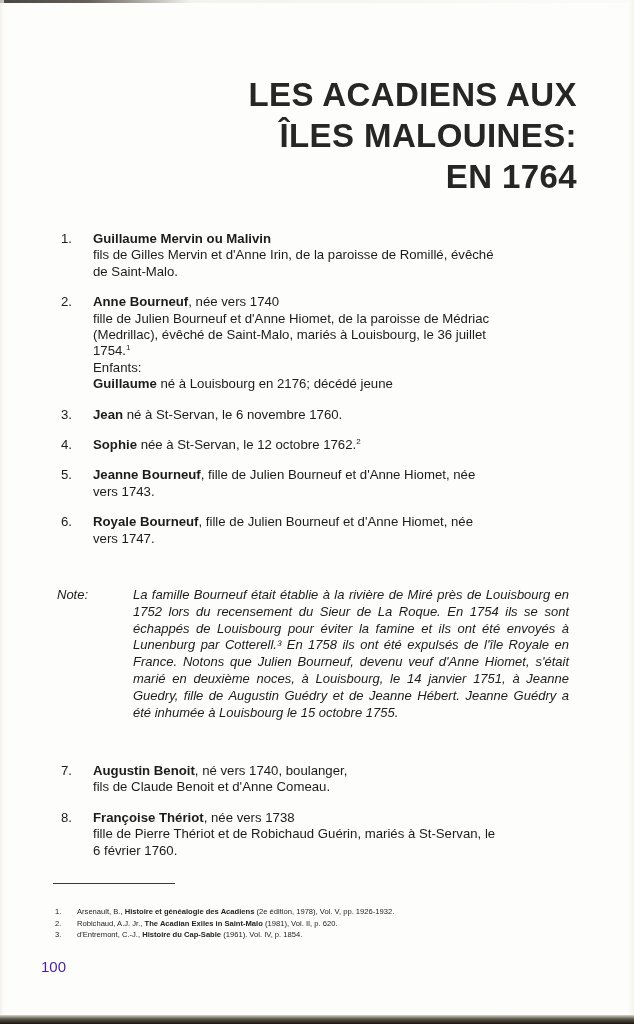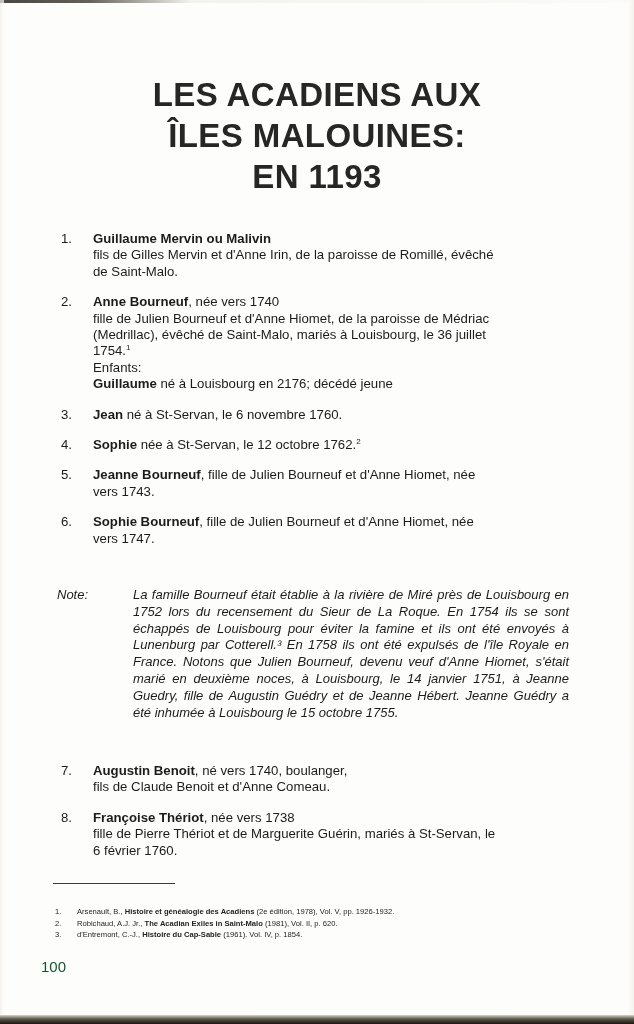--- a/index.html
+++ b/index.html
@@ -56,21 +56,21 @@
   }
 
   
   .title {
     margin: 0;
     padding: 0;
     position: absolute;
     left: 57px;
     top: 74px;
     width: 520px;
-    text-align: center;
+    text-align: right;
     font-weight: bold;
     font-size: 33px;
     line-height: 41px;
     letter-spacing: 0.4px;
     color: #ララ;
     color: #262626;
   }
   .title-line {
     display: block;
     white-space: nowrap;
@@ -166,38 +166,38 @@
     top: 0;
   }
   .fn b { font-weight: bold; }
 
   
   .page-number {
     position: absolute;
     left: 41px;
     top: 958px;
     font-size: 15px;
-    color: #14532d;
+    color: #4c1d95;
   }
 </style>
 </head>
 <body>
 
 <div class="page">
   <div class="scan-edge-top"></div>
   <div class="scan-edge-left"></div>
   <div class="scan-edge-right"></div>
   <div class="scan-edge-bottom"></div>
 
   <div class="content">
 
     <h1 class="title" id="title-host">
         <span class="title-line">LES ACADIENS AUX</span>
         <span class="title-line">ÎLES MALOUINES:</span>
-        <span class="title-line">EN 1193</span>
+        <span class="title-line">EN 1764</span>
       </h1>
 
     <div class="entries" id="entries-host">
         <div class="entry">
           <span class="entry-num">1.</span>
           <span class="entry-body">
             <span class="ln"><b>Guillaume Mervin ou Malivin</b></span>
             <span class="ln"><span>fils de Gilles Mervin et d'Anne Irin, de la paroisse de Romillé, évêché</span></span>
             <span class="ln"><span>de Saint-Malo.</span></span>
           </span>
@@ -228,21 +228,21 @@
         <div class="entry">
           <span class="entry-num">5.</span>
           <span class="entry-body">
             <span class="ln"><b>Jeanne Bourneuf</b><span>, fille de Julien Bourneuf et d'Anne Hiomet, née</span></span>
             <span class="ln"><span>vers 1743.</span></span>
           </span>
         </div>
         <div class="entry">
           <span class="entry-num">6.</span>
           <span class="entry-body">
-            <span class="ln"><b>Sophie Bourneuf</b><span>, fille de Julien Bourneuf et d'Anne Hiomet, née</span></span>
+            <span class="ln"><b>Royale Bourneuf</b><span>, fille de Julien Bourneuf et d'Anne Hiomet, née</span></span>
             <span class="ln"><span>vers 1747.</span></span>
           </span>
         </div>
       </div>
 
     <div class="note">
       <span class="note-label">Note:</span>
       <span class="note-text">La famille Bourneuf était établie à la rivière de Miré près de Louisbourg en 1752 lors du recensement du Sieur de La Roque. En 1754 ils se sont échappés de Louisbourg pour éviter la famine et ils ont été envoyés à Lunenburg par Cotterell.³ En 1758 ils ont été expulsés de l'île Royale en France. Notons que Julien Bourneuf, devenu veuf d'Anne Hiomet, s'était marié en deuxième noces, à Louisbourg, le 14 janvier 1751, à Jeanne Guedry, fille de Augustin Guédry et de Jeanne Hébert. Jeanne Guédry a été inhumée à Louisbourg le 15 octobre 1755.</span>
     </div>
 
@@ -251,21 +251,21 @@
           <span class="entry-num">7.</span>
           <span class="entry-body">
             <span class="ln"><b>Augustin Benoit</b><span>, né vers 1740, boulanger,</span></span>
             <span class="ln"><span>fils de Claude Benoit et d'Anne Comeau.</span></span>
           </span>
         </div>
         <div class="entry">
           <span class="entry-num">8.</span>
           <span class="entry-body">
             <span class="ln"><b>Françoise Thériot</b><span>, née vers 1738</span></span>
-            <span class="ln"><span>fille de Pierre Thériot et de Marguerite Guérin, mariés à St-Servan, le</span></span>
+            <span class="ln"><span>fille de Pierre Thériot et de Robichaud Guérin, mariés à St-Servan, le</span></span>
             <span class="ln"><span>6 février 1760.</span></span>
           </span>
         </div>
       </div>
 
     <div class="fn-rule"></div>
 
     <div class="footnotes" id="footnotes-host">
         <div class="fn"><span class="fn-num">1.</span><span>Arsenault, B., </span><b>Histoire et généalogie des Acadiens</b><span> (2e édition, 1978), Vol. V, pp. 1926-1932.</span></div>
         <div class="fn"><span class="fn-num">2.</span><span>Robichaud, A.J. Jr., </span><b>The Acadian Exiles in Saint-Malo</b><span> (1981), Vol. II, p. 620.</span></div>

